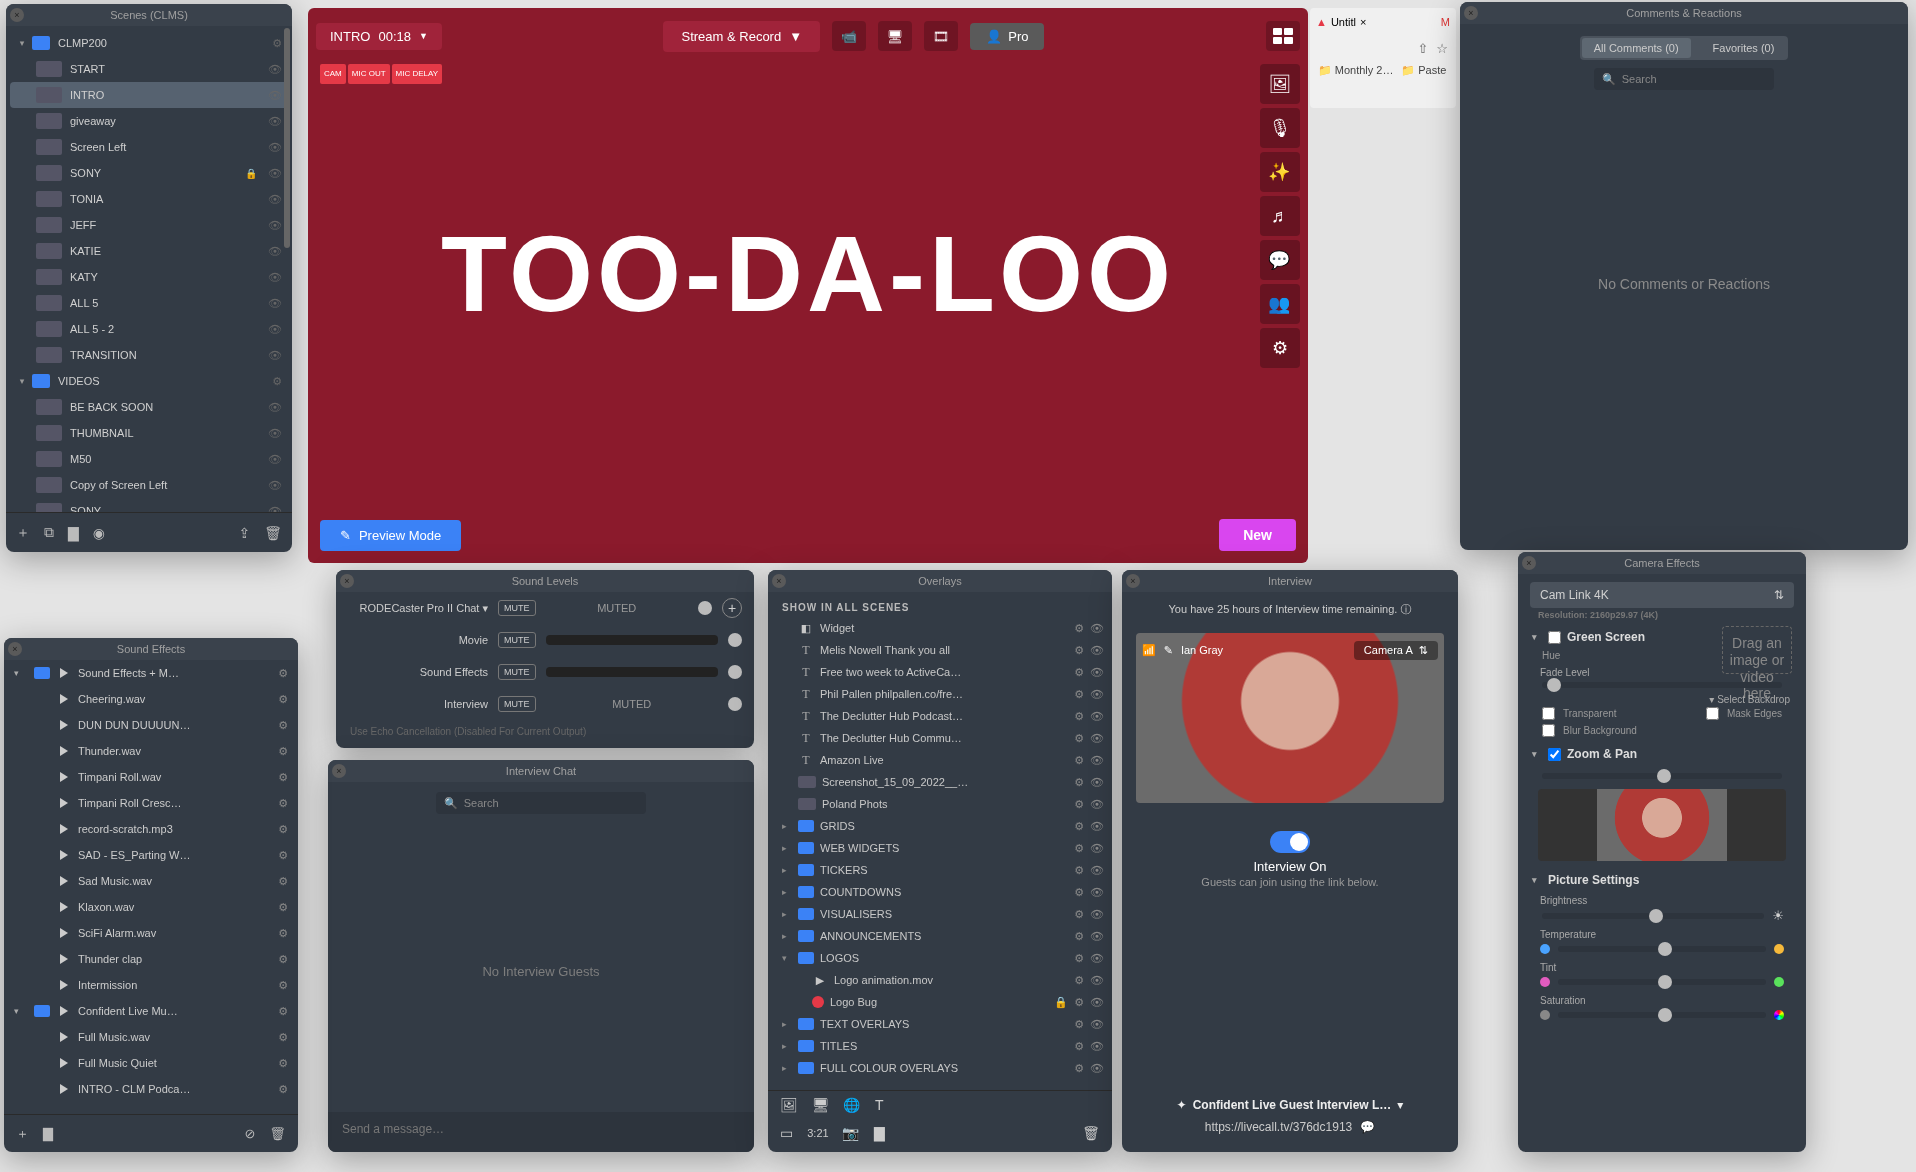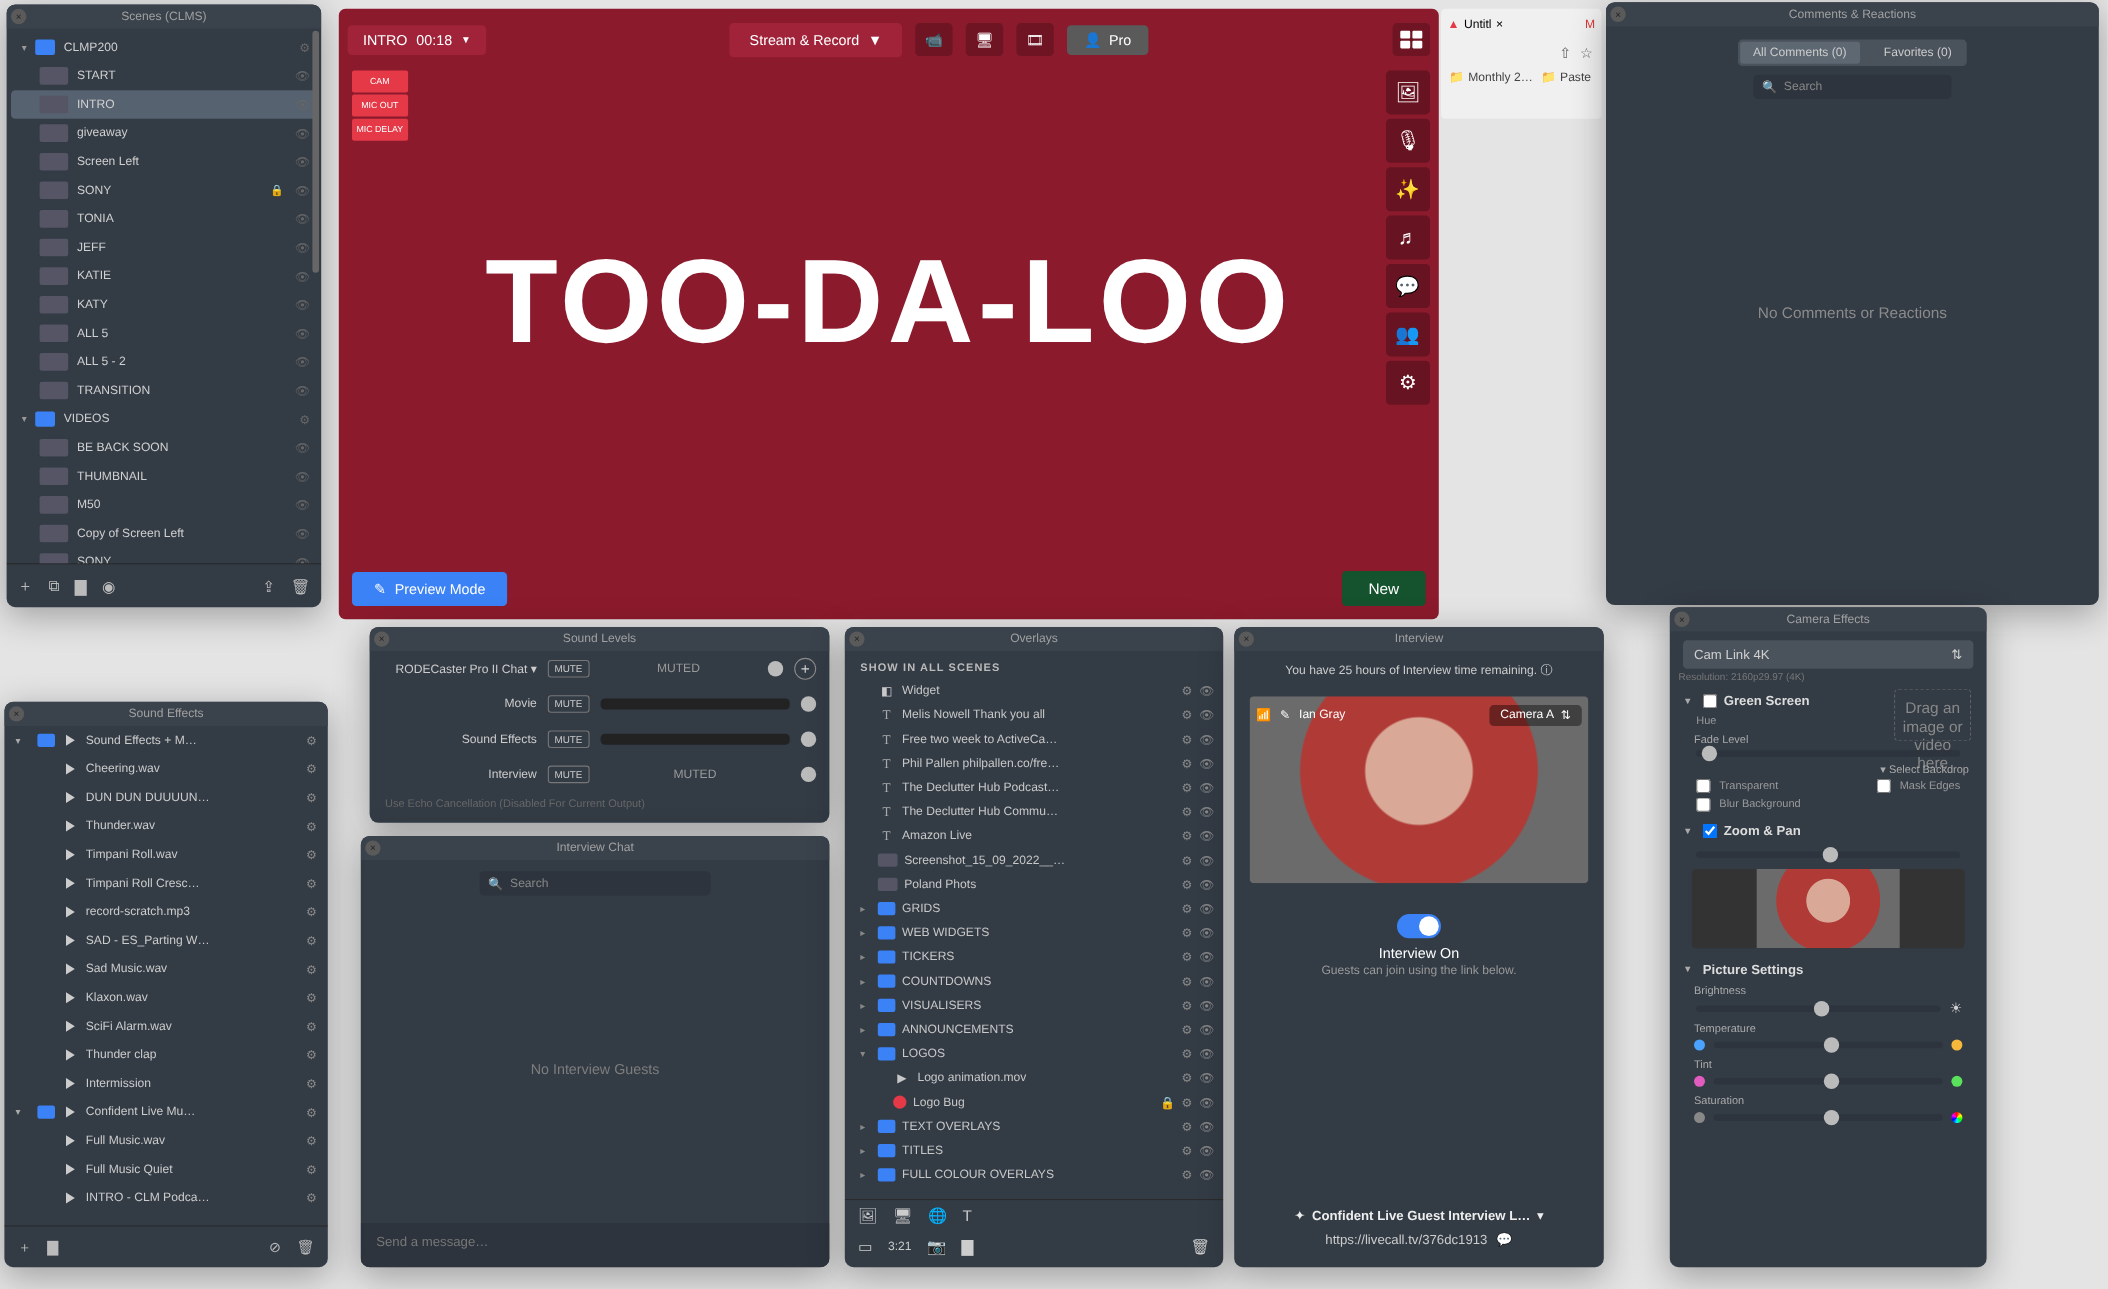--- a/index.html
+++ b/index.html
@@ -31,24 +31,24 @@
 .hdr .scene-pill { background: #a0233a; padding: 6px 14px; color: #fff; border-radius: 4px; font-size: 13px; display: flex; align-items: center; gap: 8px; }
 .hdr .scene-pill .chev { font-size: 9px; }
 .hdr .flexfill { flex: 1; }
 .hdr .stream-btn { background: #a0233a; padding: 8px 18px; color: #fff; border-radius: 4px; font-size: 13px; display: flex; align-items: center; gap: 8px; cursor: pointer; }
 .hdr .topicon { width: 34px; height: 30px; background: rgba(0,0,0,0.2); border-radius: 4px; display: flex; align-items: center; justify-content: center; color: #fff; cursor: pointer; }
 .hdr .grid-icon div { width: 20px; height: 16px; display: grid; grid-template-columns: 1fr 1fr; grid-template-rows: 1fr 1fr; gap: 2px; }
 .hdr .grid-icon div span { background: #fff; border-radius: 1px; }
 .hdr .pro-btn { background: #5a5a5a; padding: 6px 16px; color: #fff; border-radius: 4px; display: flex; align-items: center; gap: 6px; cursor: pointer; }
 #main .big-text { position: absolute; left: 50%; top: 50%; transform: translate(-50%,-60%); font-size: 108px; font-weight: 900; color: #fff; letter-spacing: 4px; white-space: nowrap; }
 #main .preview-btn { position: absolute; left: 12px; bottom: 12px; background: #3b82f6; color: #fff; padding: 8px 20px; border-radius: 4px; font-size: 13px; display: flex; gap: 8px; align-items: center; cursor: pointer; }
-#main .new-btn { position: absolute; right: 12px; bottom: 12px; background: #14532d; color: #fff; padding: 8px 24px; border-radius: 4px; font-size: 14px; cursor: pointer; }
+#main .new-btn { position: absolute; right: 12px; bottom: 12px; background: #d946ef; color: #fff; padding: 8px 24px; border-radius: 4px; font-size: 14px; cursor: pointer; font-weight: bold; }
 #main .side-tools { position: absolute; right: 8px; top: 56px; width: 40px; display: flex; flex-direction: column; gap: 4px; }
 #main .side-tools .tool { width: 40px; height: 40px; background: rgba(0,0,0,0.25); border-radius: 4px; display: flex; align-items: center; justify-content: center; color: #fff; cursor: pointer; font-size: 18px; }
-.cam-badges { position: absolute; left: 12px; top: 56px; display: flex; gap: 2px; flex-direction: column; }
+.cam-badges { position: absolute; left: 12px; top: 56px; display: flex; gap: 2px; }
 .cam-badge { background: #e53947; color: #fff; font-size: 8px; padding: 6px 4px; border-radius: 2px; text-align: center; line-height: 1; }
 
 
 #browser-strip { position: absolute; left: 1310px; top: 8px; width: 146px; height: 100px; background: #f0f0f0; border-radius: 4px; }
 #browser-strip .tab { display: flex; align-items: center; height: 28px; padding: 0 6px; font-size: 11px; gap: 4px; }
 #browser-strip .bm { display: flex; gap: 8px; padding: 4px 8px; font-size: 11px; color: #444; }
 
 
 #comments { left: 1460px; top: 2px; width: 448px; height: 548px; }
 #comments .tabs { display: flex; gap: 10px; background: #4a525c; border-radius: 4px; width: fit-content; margin: 12px auto 0; padding: 2px; }
@@ -101,21 +101,21 @@
 #interview .toggle { margin: 28px auto 6px; width: 40px; height: 22px; background: #3b82f6; border-radius: 11px; position: relative; cursor: pointer; }
 #interview .toggle .knob { position: absolute; right: 2px; top: 2px; width: 18px; height: 18px; background: #fff; border-radius: 50%; }
 #interview .on-label { text-align: center; font-size: 13px; color: #ffffff; }
 #interview .on-sub { text-align: center; font-size: 11px; color: #999; margin-top: 2px; }
 #interview .guestlink { position: absolute; bottom: 40px; left: 0; right: 0; text-align: center; font-size: 12px; color: #eee; display: flex; align-items: center; justify-content: center; gap: 6px; }
 #interview .link-url { position: absolute; bottom: 18px; left: 0; right: 0; text-align: center; font-size: 12px; color: #ccc; display: flex; align-items: center; justify-content: center; gap: 8px; }
 
 
 #camfx { left: 1518px; top: 552px; width: 288px; height: 600px; }
 #camfx .dropdown { margin: 8px 12px 0; background: #4a525c; border-radius: 4px; padding: 6px 10px; display: flex; justify-content: space-between; font-size: 12px; cursor: pointer; }
-#camfx .res { font-size: 9px; color: #777; padding: 2px 8px; }
+#camfx .res { font-size: 9px; color: #777; padding: 2px 20px; font-weight: bold; }
 #camfx .sect { padding: 8px 14px 4px; font-size: 12px; color: #ddd; font-weight: 600; display: flex; align-items: center; gap: 6px; }
 #camfx .disclosure { font-size: 9px; color: #aaa; width: 10px; display: inline-block; }
 .gs-row { display: flex; align-items: center; padding: 2px 24px; gap: 8px; font-size: 10px; color: #999; }
 .gs-dropzone { float: right; width: 70px; height: 48px; border: 1px dashed #666; border-radius: 4px; margin: 4px 14px 0 0; font-size: 14px; color: #888; text-align: center; padding: 8px 4px; line-height: 1.2; }
 .slider-row { padding: 4px 22px 2px; }
 .slider-row .sl-label { font-size: 10px; color: #aaa; margin-bottom: 2px; }
 .slider-row .track { height: 6px; background: #2d343d; border-radius: 3px; position: relative; margin: 4px 2px; }
 .slider-row .track .knob { position: absolute; top: -4px; width: 14px; height: 14px; background: #bbb; border-radius: 50%; }
 .slider-row .color-a, .slider-row .color-b { width: 10px; height: 10px; border-radius: 50%; display: inline-block; vertical-align: middle; }
 .zoom-preview { margin: 4px 20px; height: 72px; background: #333; border-radius: 4px; display: flex; align-items: center; justify-content: center; overflow: hidden; }

